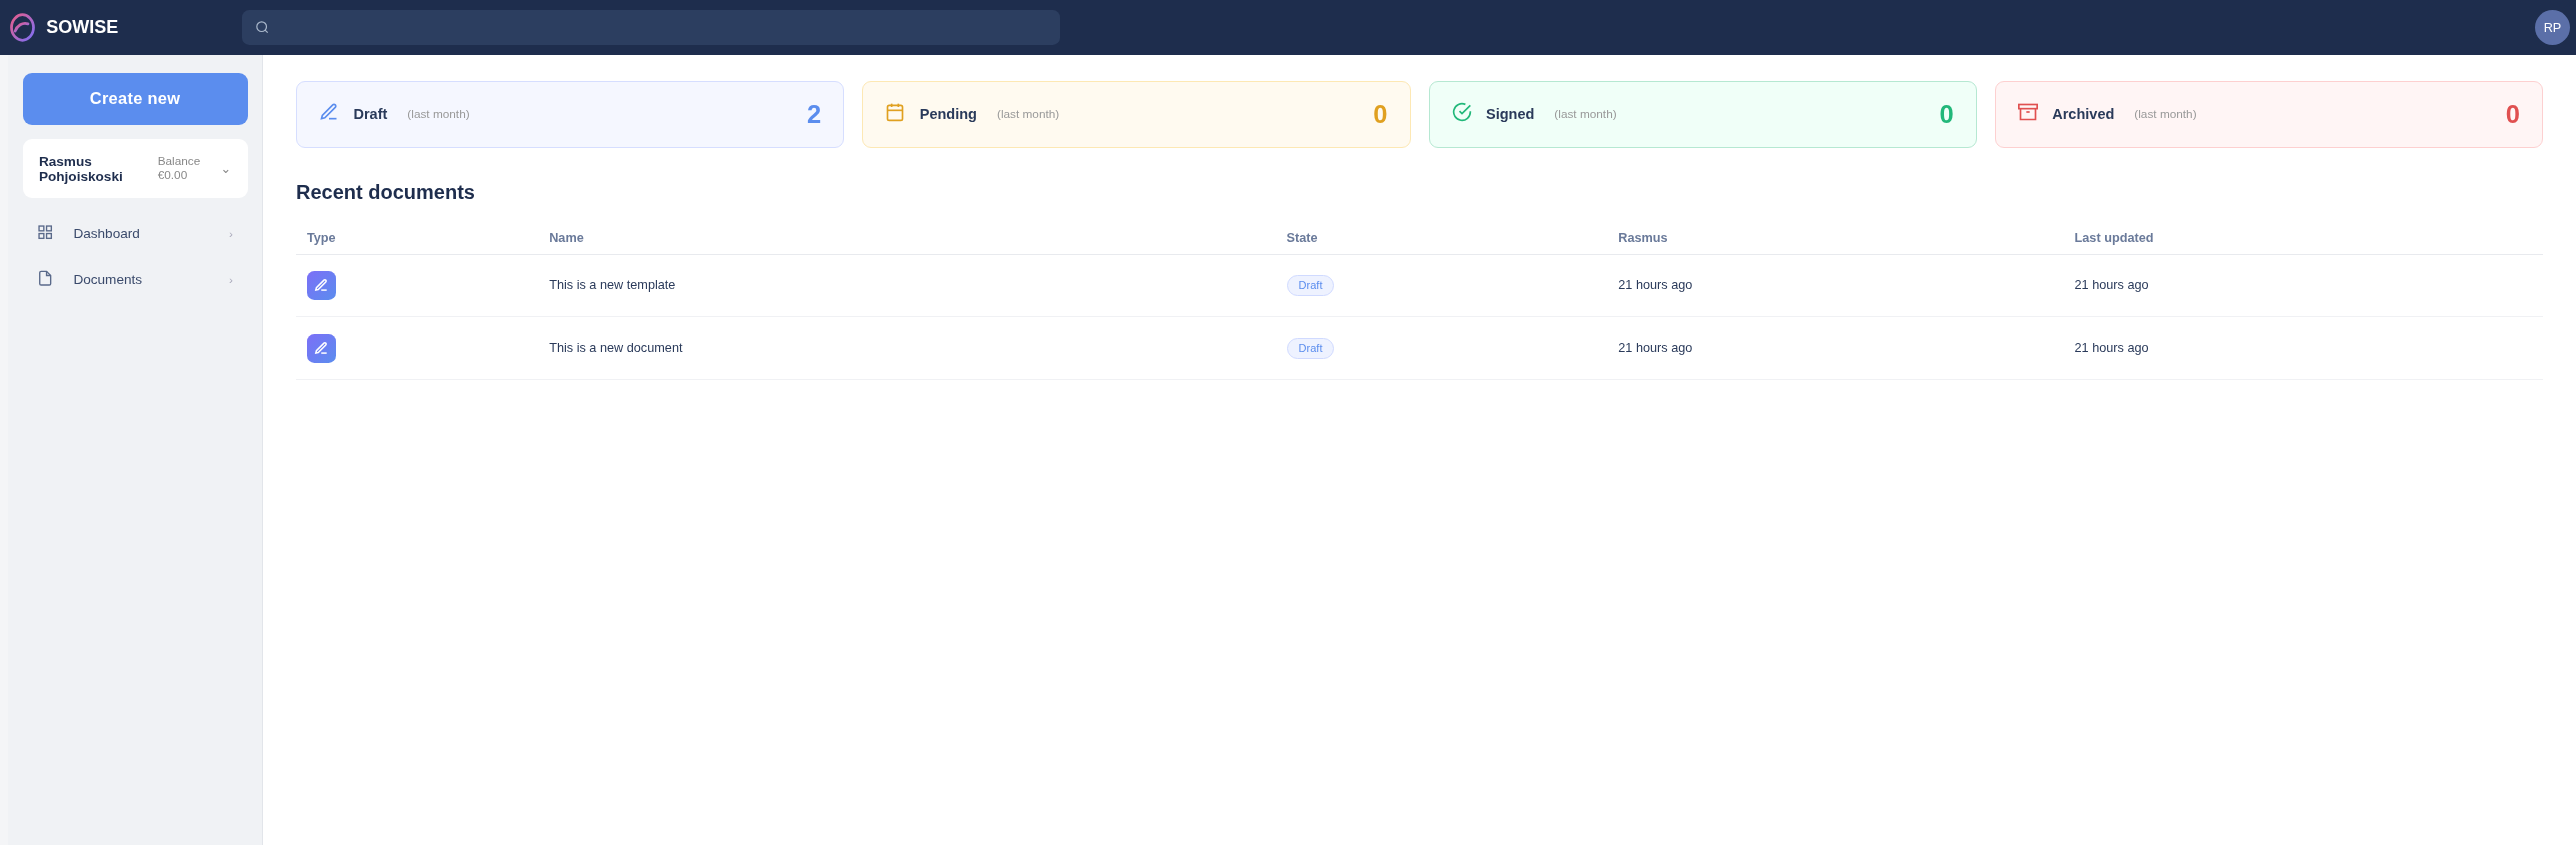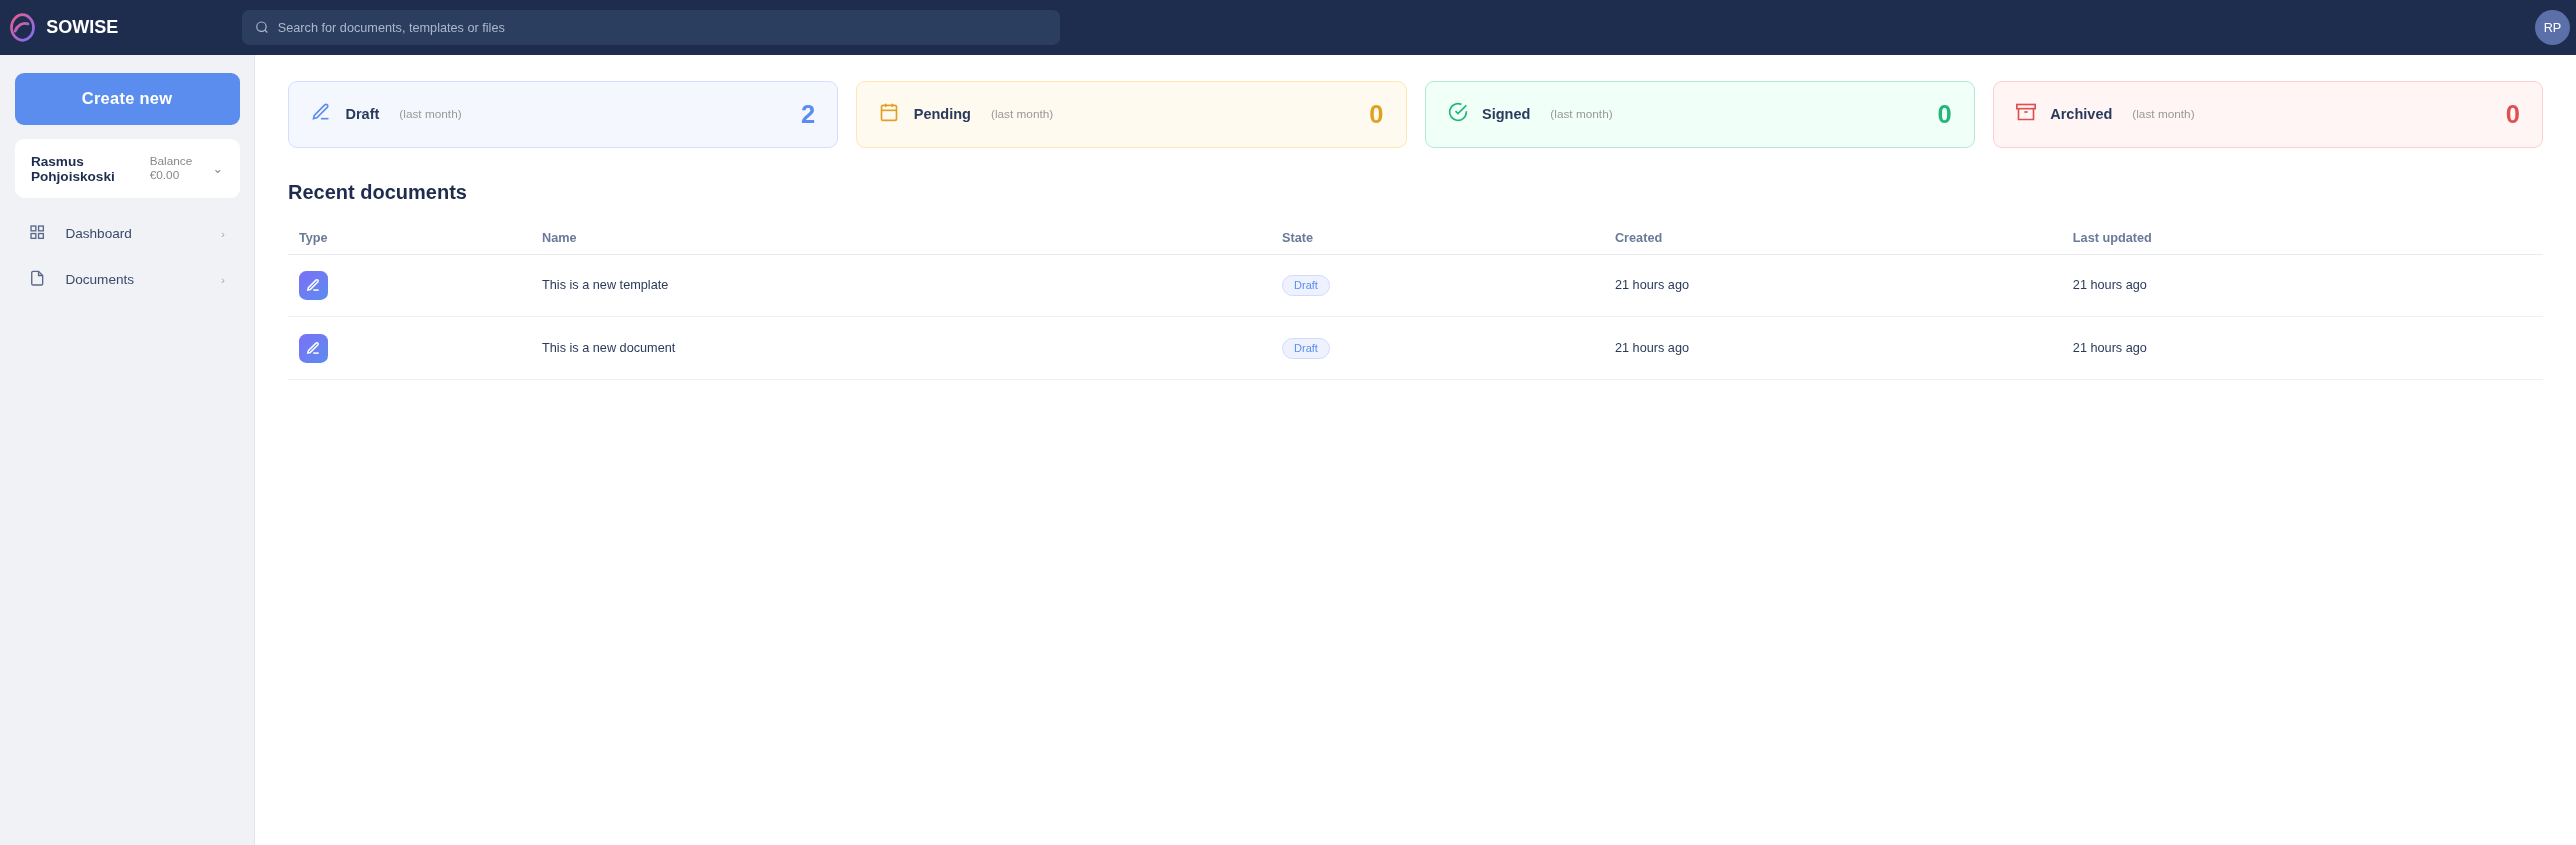--- a/index.html
+++ b/index.html
@@ -62,20 +62,21 @@
       font-weight: 400;
       font-size: 12.7px;
       cursor: pointer;
     }
 
     
     .main-layout {
       display: flex;
       flex: 1;
       overflow: hidden;
+      padding-left: 8px;
     }
 
     
     .sidebar {
       width: 255px;
       background: #f0f2f5;
       flex-shrink: 0;
       padding: 18px 14.5px;
       display: flex;
       flex-direction: column;
@@ -236,21 +237,20 @@
       <path d="M10 22 C12 16, 18 12, 24 14" fill="none" stroke="url(#logoGrad)" stroke-width="3" stroke-linecap="round"></path>
     </svg>
     <span>SOWISE</span>
   </div>
 
   <div class="search-bar">
     <svg class="search-icon-svg" width="14.5" height="14.5" viewBox="0 0 24 24" fill="none" stroke="currentColor" stroke-width="2">
       <circle cx="11" cy="11" r="8"></circle>
         <line x1="21" y1="21" x2="16.65" y2="16.65"></line>
     </svg>
-    <input type="text" placeholder="Search for documents, templates or files" style="">
   </div>
 
   <div class="avatar-circle">RP</div>
 </nav>
 
 <div class="main-layout">
 
   <aside class="sidebar">
     <button class="create-new-btn">Create new</button>
 
@@ -349,21 +349,21 @@
     </div>
 
     <h2 class="section-title">Recent documents</h2>
 
     <table class="doc-table">
       <thead>
         <tr>
           <th>Type</th>
           <th>Name</th>
           <th>State</th>
-          <th>Created</th>
+          <th>Rasmus</th>
           <th>Last updated</th>
         </tr>
       </thead>
       <tbody>
         <tr class="table-row">
           <td>
             <div class="doc-type-icon">
               <svg width="14.5" height="14.5" viewBox="0 0 24 24" fill="none" stroke="#fff" stroke-width="2.5">
                 <path d="M12 20h9"></path>
                   <path d="M16.5 3.5a2.121 2.121 0 0 1 3 3L7 19l-4 1 1-4L16.5 3.5z"></path>

